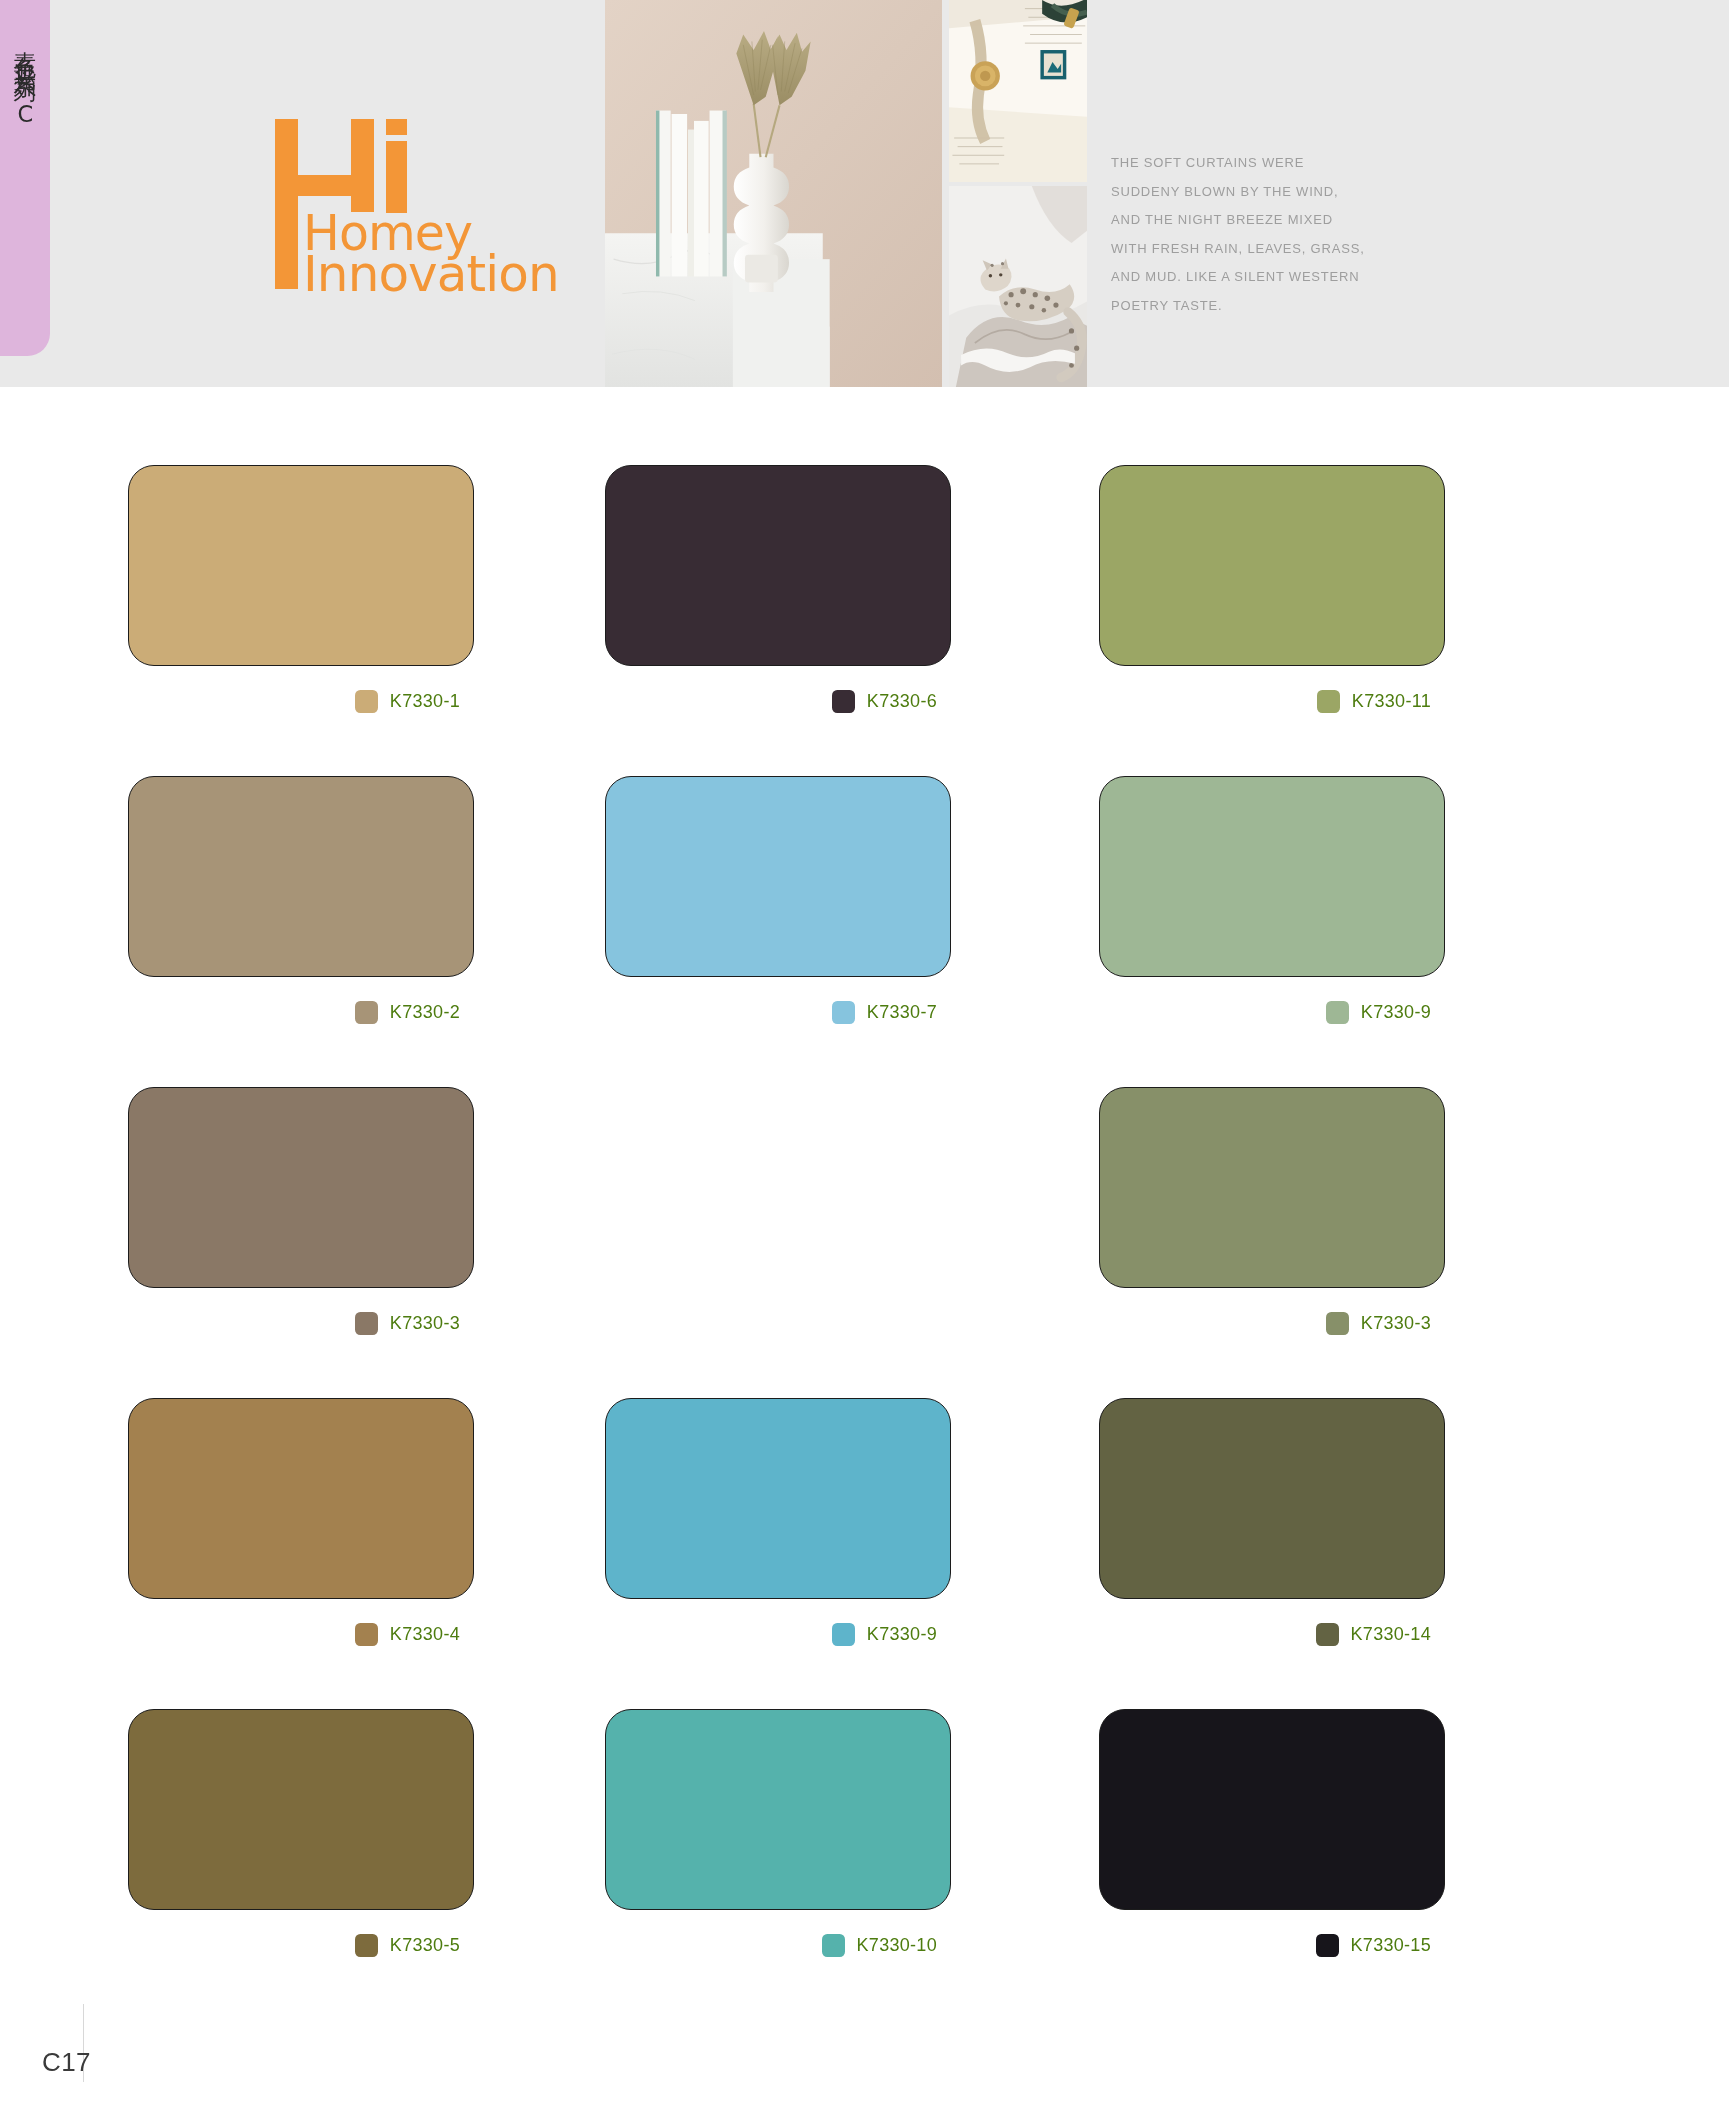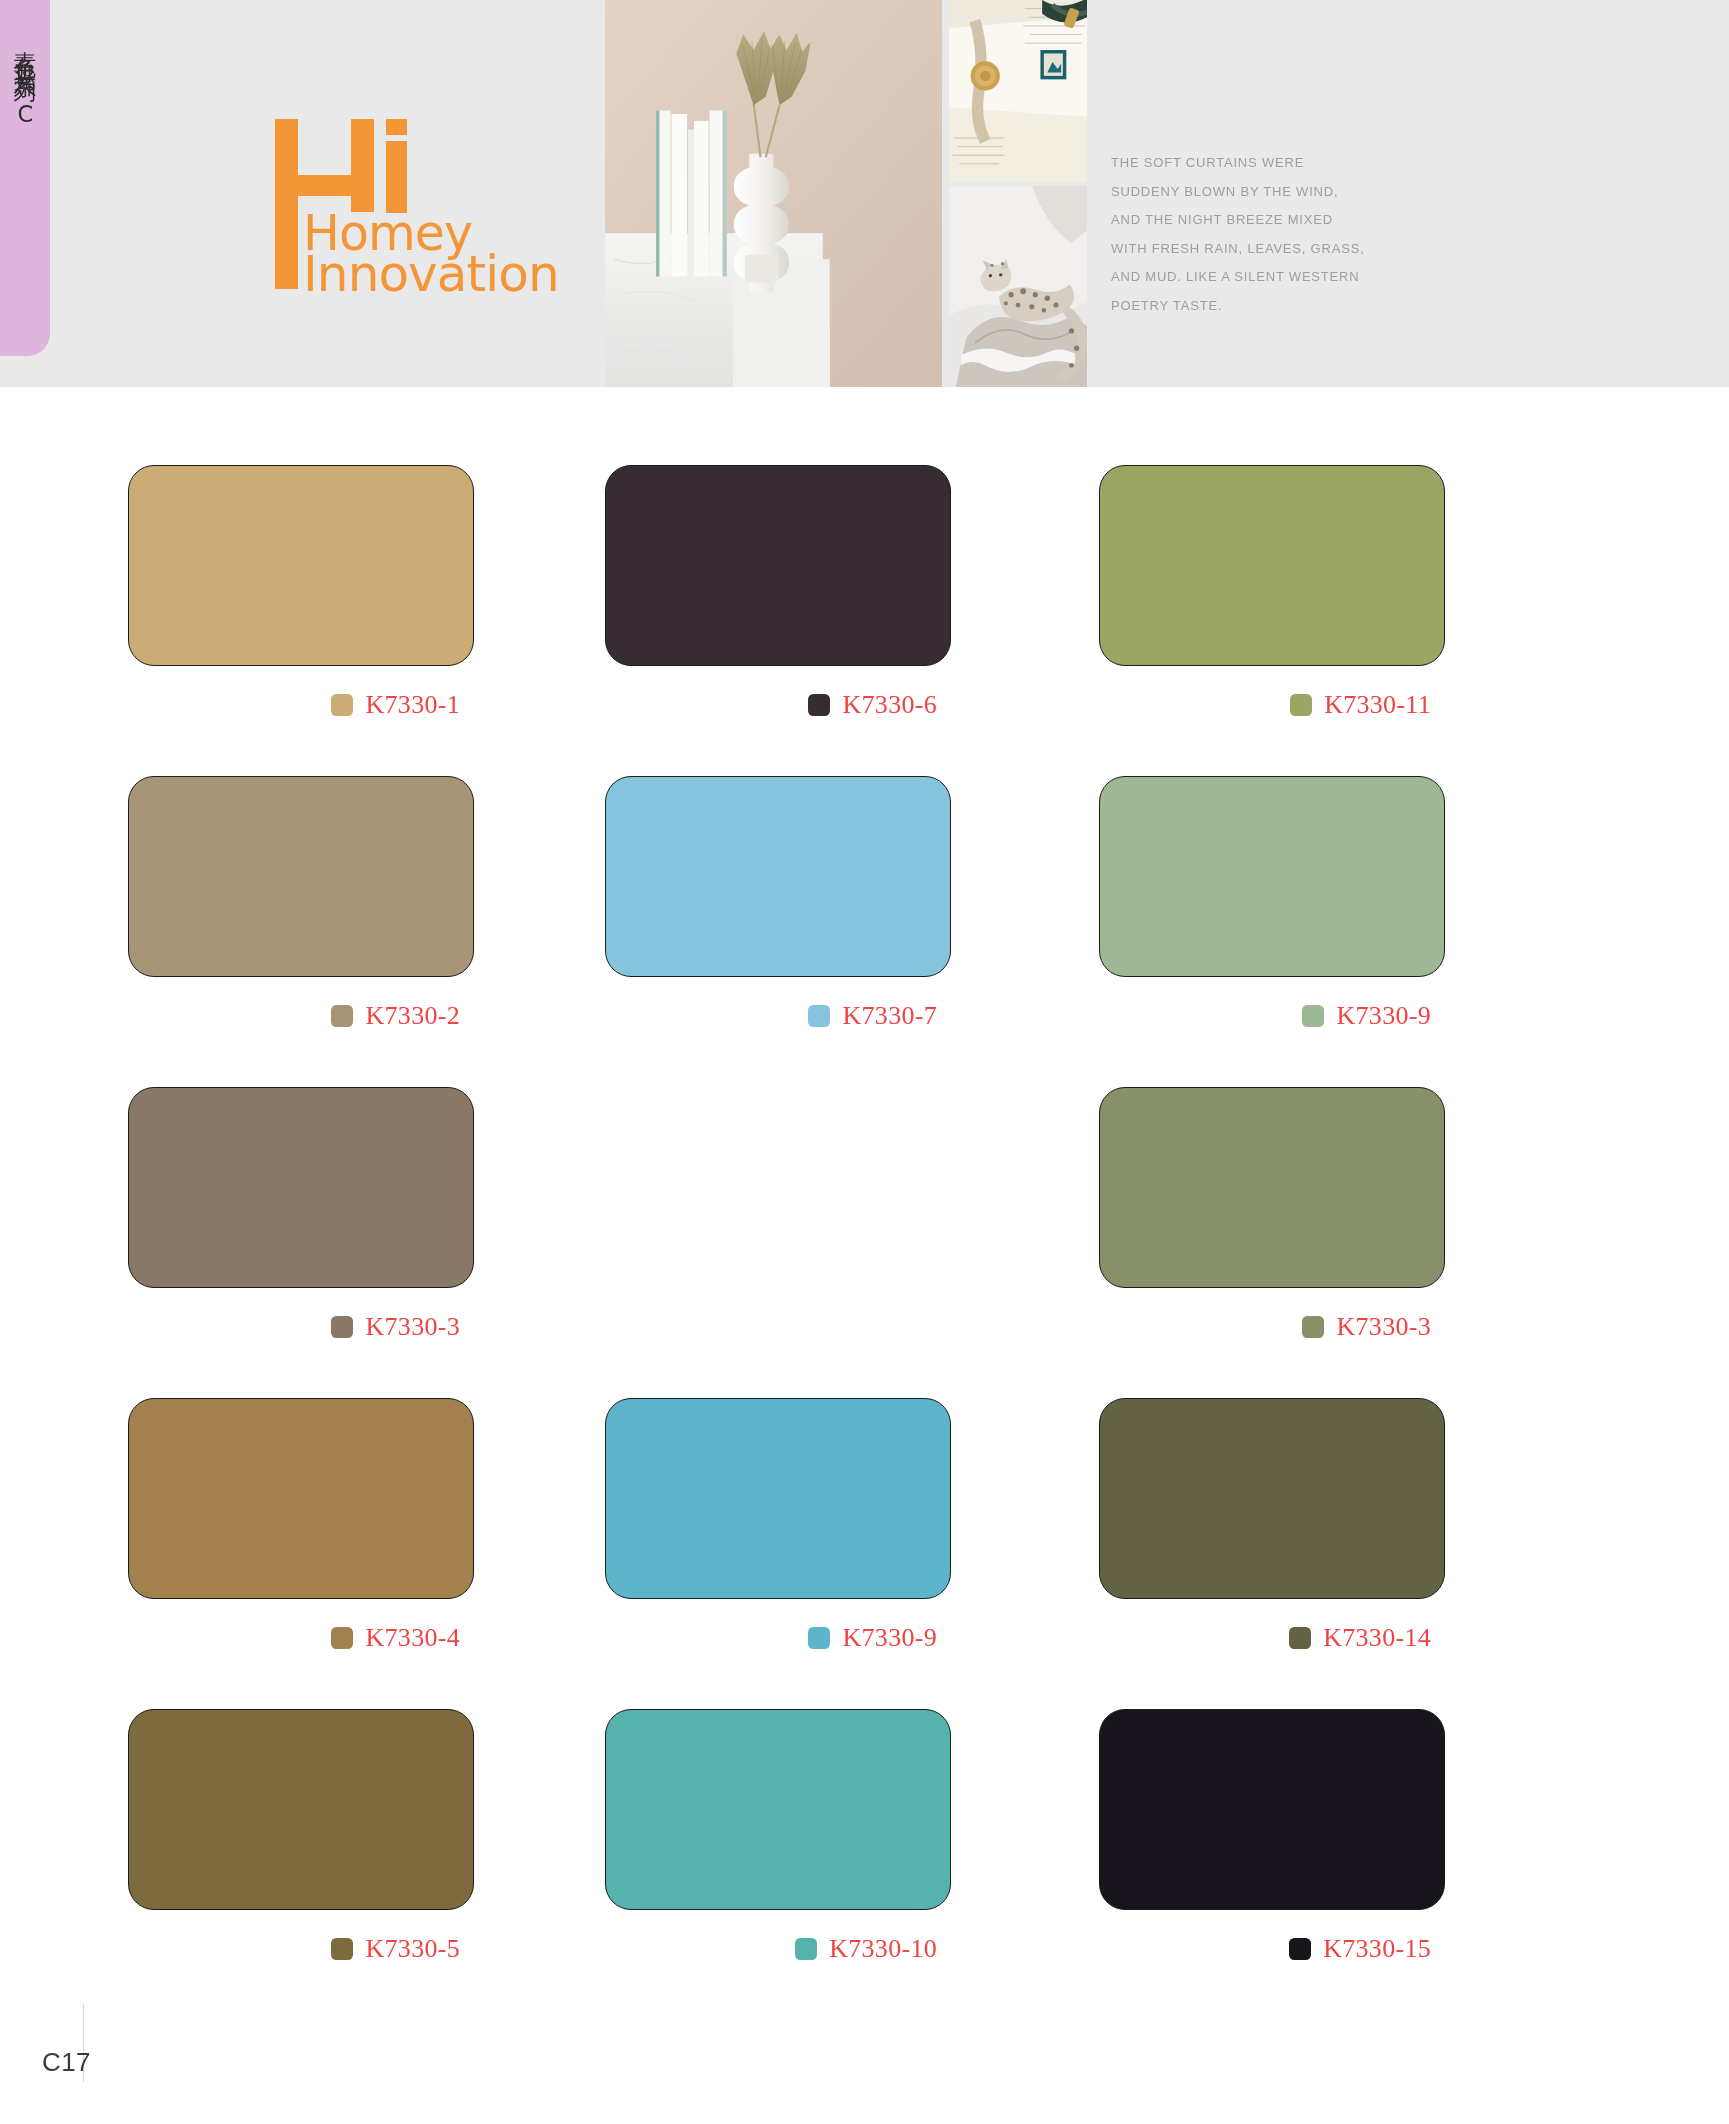--- a/index.html
+++ b/index.html
@@ -182,23 +182,23 @@
     gap: 12px;
     padding-right: 14px;
   }
   .swatch-chip-small {
     width: 22.5px;
     height: 22.5px;
     border-radius: 5.2px;
     flex: none;
   }
   .swatch-code {
-    font-family: Liberation Serif, serif;
-    font-size: 26px;
-    color: #ef4444;
+    font-family: Liberation Sans, sans-serif;
+    font-size: 18px;
+    color: #4d7c0f;
     letter-spacing: 0.3px;
     white-space: nowrap;
   }
 
   
   #footer {
     position: absolute;
     left: 0; bottom: 0;
     width: 1400px;
     height: 121px;

